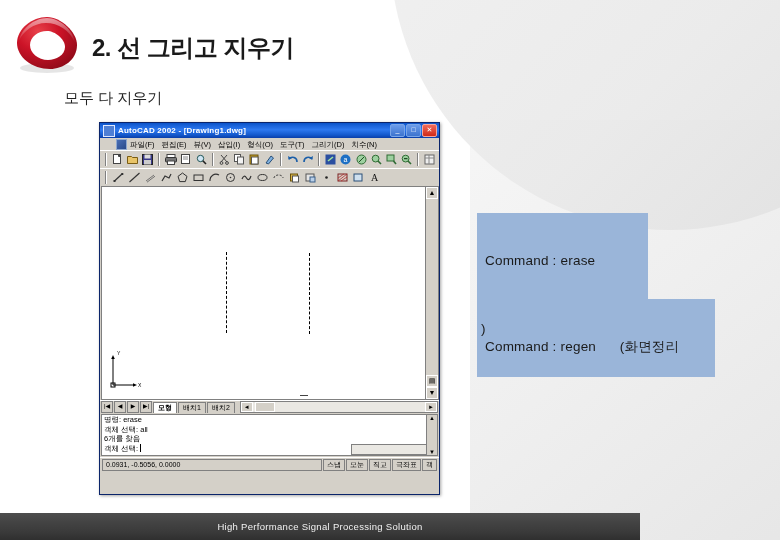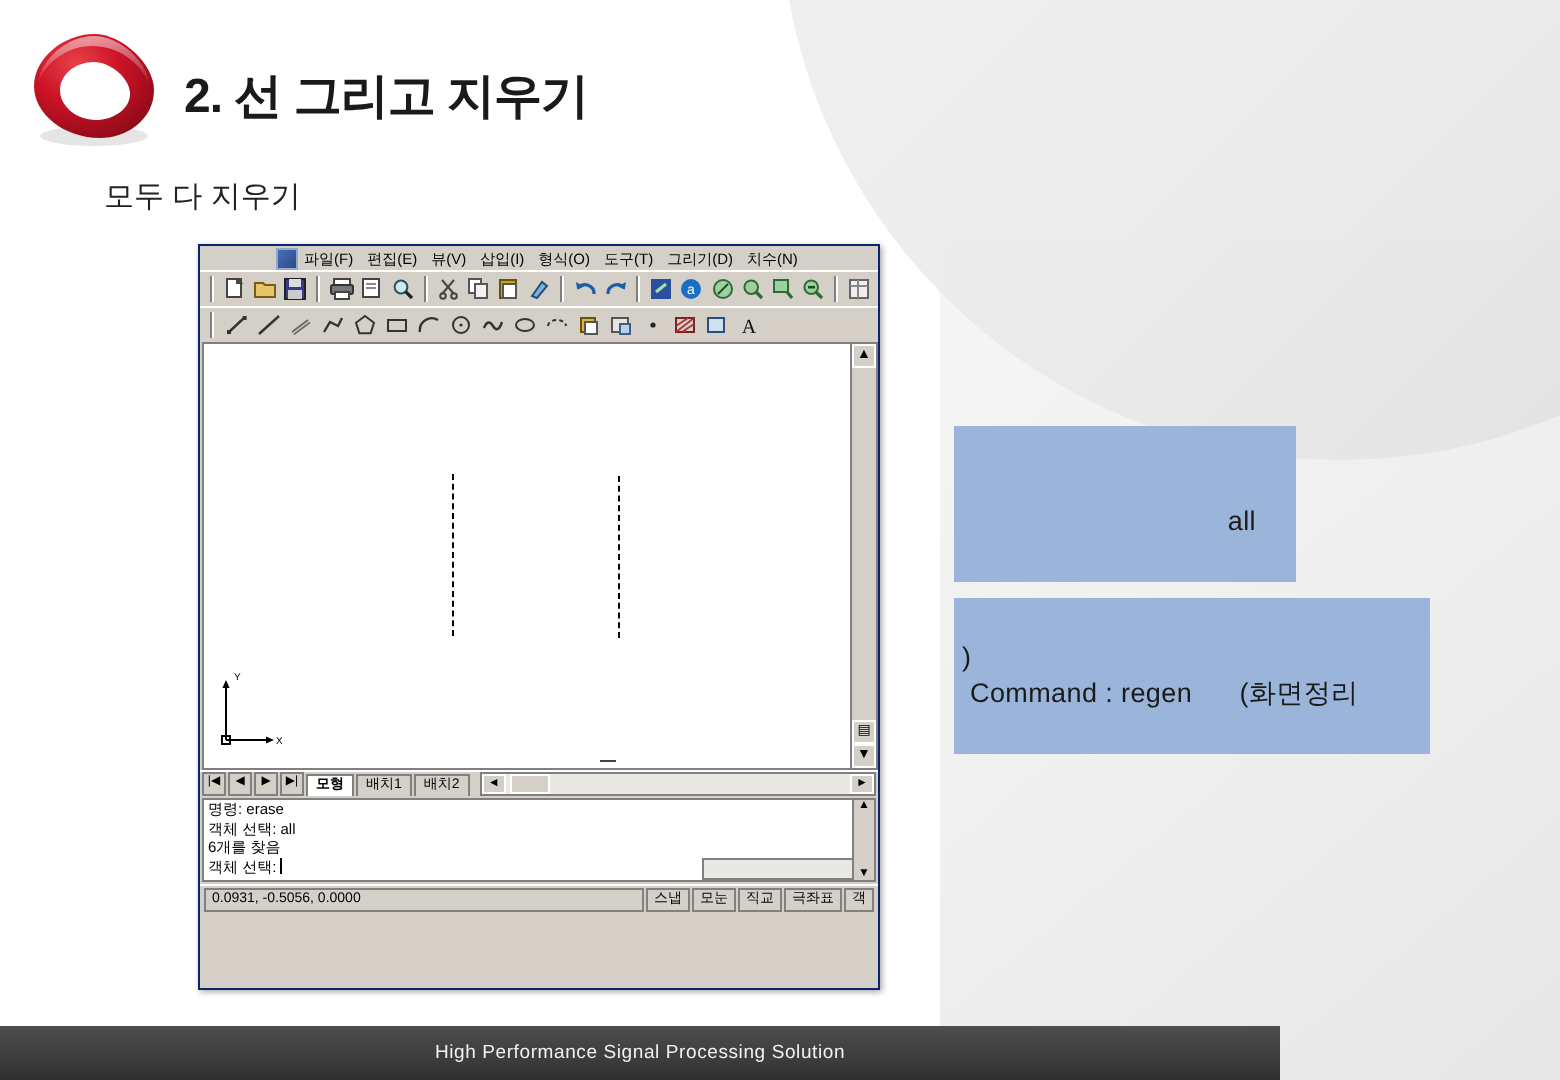--- a/index.html
+++ b/index.html
@@ -27,21 +27,21 @@
     position:absolute;left:0;top:0;width:780px;height:120px;background:#fff;
   }
   
   #logo{position:absolute;left:8px;top:12px;width:78px;height:62px;}
   #title{
     position:absolute;left:92px;top:32px;
     font-size:24px;font-weight:bold;color:#1a1a1a;letter-spacing:-0.5px;
     white-space:nowrap;
   }
   #subtitle{
-    position:absolute;left:52px;top:89px;
+    position:absolute;left:64px;top:89px;
     font-size:15px;color:#222;white-space:nowrap;
   }
   
   #acad{
     position:absolute;left:99px;top:122px;width:339px;height:371px;
     border:1px solid #0a246a;background:#d4d0c8;
     box-shadow:1px 1px 3px rgba(0,0,0,.35);
     font-size:7px;color:#000;
   }
   .tbar{
@@ -55,21 +55,21 @@
   }
   .tbar-text{font-size:8px;font-weight:bold;white-space:nowrap;flex:1;letter-spacing:.2px;}
   .tbar-btns{display:flex;gap:1px;}
   .tbtn{
     width:13px;height:11px;border:1px solid #7aa6e8;border-radius:2px;
     background:linear-gradient(180deg,#6c9cea,#3d74cf);
     color:#fff;font-size:7px;line-height:10px;text-align:center;
   }
   .tbtn.close{background:linear-gradient(180deg,#f06a5a,#cf2a18);border-color:#f5a79b;}
   .menubar{
-    background:#d4d0c8;padding:1px 2px 0 2px;margin-left:36px;
+    background:#d4d0c8;padding:1px 2px 0 16px;
   }
   .menurow{display:flex;align-items:center;height:11px;white-space:nowrap;}
   .menuicon{
     width:9px;height:9px;margin-right:3px;
     background:linear-gradient(135deg,#4a6fb5,#2a4a8a);border:1px solid #8fa8cf;
   }
   .menuitem{font-size:7.5px;color:#000;margin-right:7px;line-height:11px;}
   .menurow2{display:flex;align-items:center;height:11px;position:relative;}
   .mdi-btns{position:absolute;right:1px;top:0;display:flex;gap:2px;font-size:7px;color:#333;}
   .mdi-btns span{width:9px;text-align:center;}
@@ -177,20 +177,29 @@
     <path d="M39 5 C53 5 69 20 69 33 C69 48 55 57 42 57 C24 57 9 45 9 31 C9 17 24 5 39 5 Z" fill="url(#lg)"></path>
     <path d="M39 19 C47 19 57 27 57 35 C57 43 48 48 40 48 C30 48 22 41 22 33 C22 25 30 19 39 19 Z" fill="#ffffff"></path>
     <path d="M39 6 C52 6 66 19 67 31 C62 18 50 11 38 11 C26 11 15 19 11 29 C13 17 26 6 39 6 Z" fill="url(#lsh)"></path>
   </svg>
 </div>
 <div id="title">2. 선 그리고 지우기</div>
 <div id="subtitle">모두 다 지우기</div>
 
 <div id="acad">
 
+  <div class="tbar">
+    <div class="tbar-ico"></div>
+    <div class="tbar-text">AutoCAD 2002 - [Drawing1.dwg]</div>
+    <div class="tbar-btns">
+      <div class="tbtn">_</div>
+      <div class="tbtn">□</div>
+      <div class="tbtn close">✕</div>
+    </div>
+  </div>
 
   <div class="menubar">
     <div class="menurow">
       <div class="menuicon"></div>
       <div class="menuitem">파일(F)</div>
       <div class="menuitem">편집(E)</div>
       <div class="menuitem">뷰(V)</div>
       <div class="menuitem">삽입(I)</div>
       <div class="menuitem">형식(O)</div>
       <div class="menuitem">도구(T)</div>
@@ -481,20 +490,21 @@
     <div id="coords">0.0931, -0.5056, 0.0000</div>
     <div class="sbtn">스냅</div>
     <div class="sbtn">모눈</div>
     <div class="sbtn">직교</div>
     <div class="sbtn">극좌표</div>
     <div class="sbtn">객</div>
   </div>
 </div>
 
 <div class="callout" id="callout-erase">
+  <div>Command : erase</div>
   <div style="text-align:right;padding-right:12px;">all</div>
 </div>
 
 <div class="callout" id="callout-regen">
   <div>Command : regen      (화면정리</div>
 </div>
 <div class="callout-tail" style="left:481px;top:322px;">)</div>
 
 <div id="footer">
   <span id="footer-text">High Performance Signal Processing Solution</span>

